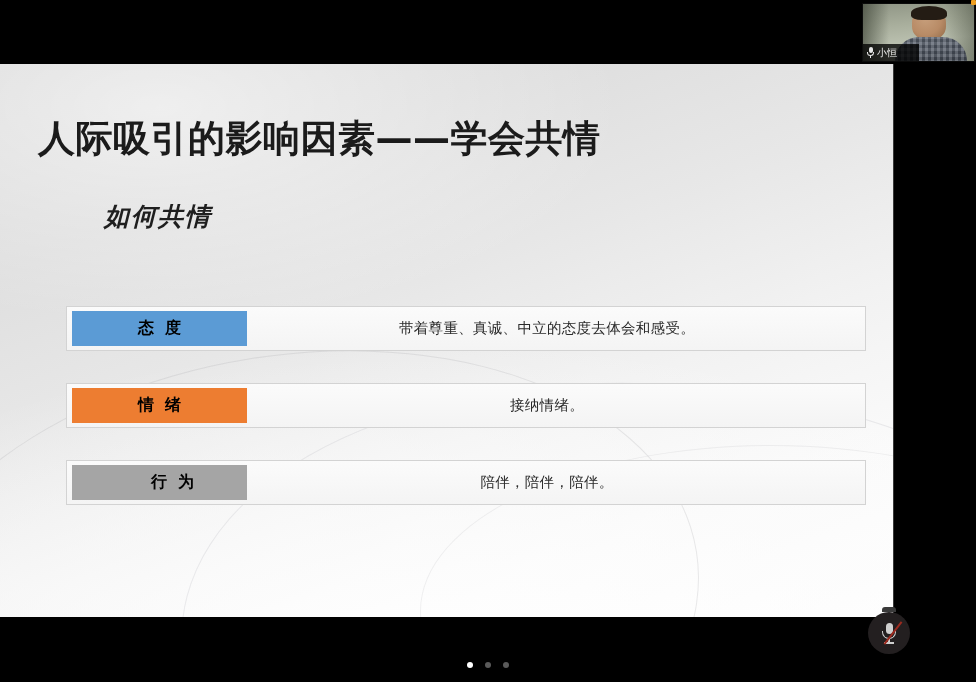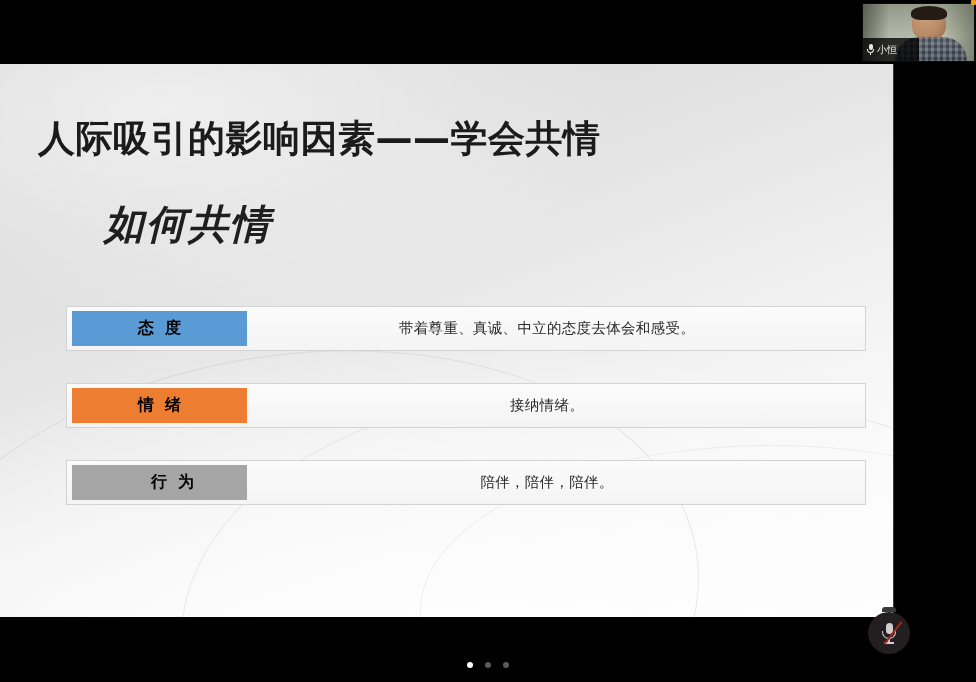--- a/index.html
+++ b/index.html
@@ -79,21 +79,21 @@
     font-weight: 600;
     letter-spacing: 0.5px;
     white-space: nowrap;
     font-family: "DejaVu Sans", "Liberation Sans", sans-serif;
   }
 
   #slide-subtitle {
     position: absolute;
     left: 104px;
     top: 140px;
-    font-size: 40px;
+    font-size: 25px;
     line-height: 1;
     color: #1f1f1f;
     font-weight: 600;
     font-style: italic;
     letter-spacing: 2px;
     white-space: nowrap;
     font-family: "DejaVu Serif", "Liberation Serif", serif;
   }
 
   
@@ -194,21 +194,21 @@
     border-radius: 24px 24px 0 0;
     background:
       repeating-linear-gradient(90deg, rgba(255,255,255,0.14) 0 3px, rgba(0,0,0,0.12) 3px 6px),
       repeating-linear-gradient(0deg, rgba(255,255,255,0.10) 0 3px, rgba(0,0,0,0.10) 3px 6px),
       linear-gradient(180deg, #5c6471 0%, #424954 100%);
   }
   #webcam .cam-namebar {
     position: absolute;
     left: 0;
     bottom: 0;
-    height: 23px;
+    height: 17px;
     min-width: 56px;
     background: rgba(0,0,0,0.78);
     display: flex;
     align-items: center;
     gap: 3px;
     padding: 0 5px 0 4px;
     box-sizing: border-box;
   }
   #webcam .cam-name {
     font-size: 10px;

